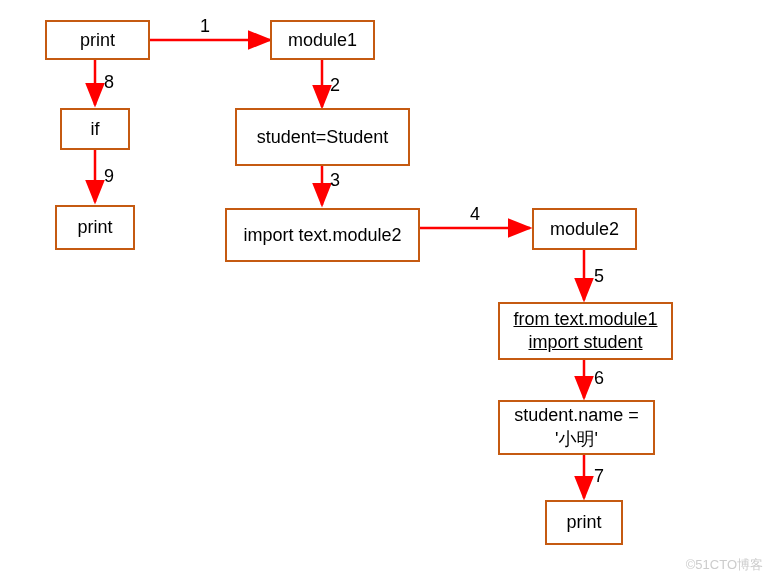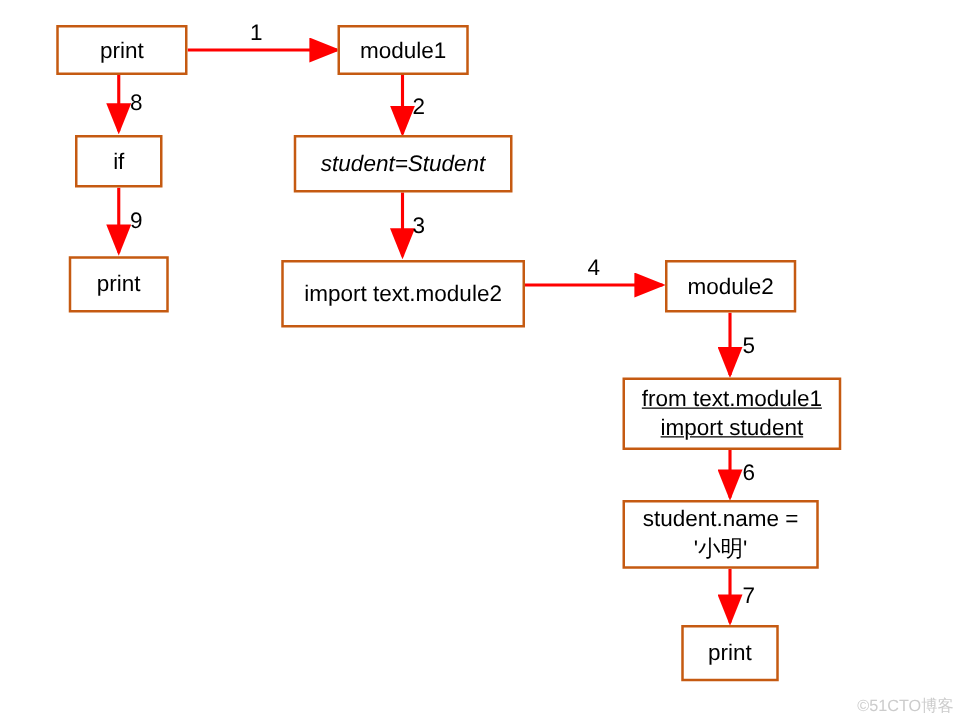--- a/index.html
+++ b/index.html
@@ -81,21 +81,21 @@
 </div>
 
 <div class="node" style="left:60px; top:108px; width:70px; height:42px;">
   <span>if</span>
 </div>
 
 <div class="node" style="left:55px; top:205px; width:80px; height:45px;">
   <span>print</span>
 </div>
 
-<div class="node" style="left:235px; top:108px; width:175px; height:46px;font-style:italic;">
+<div class="node" style="left:235px; top:108px; width:175px; height:58px;">
   <span>student=Student</span>
 </div>
 
 <div class="node" style="left:225px; top:208px; width:195px; height:54px;align-items:center;">
   <span>import text.module2</span>
 </div>
 
 <div class="node" style="left:532px; top:208px; width:105px; height:42px;">
   <span>module2</span>
 </div>

